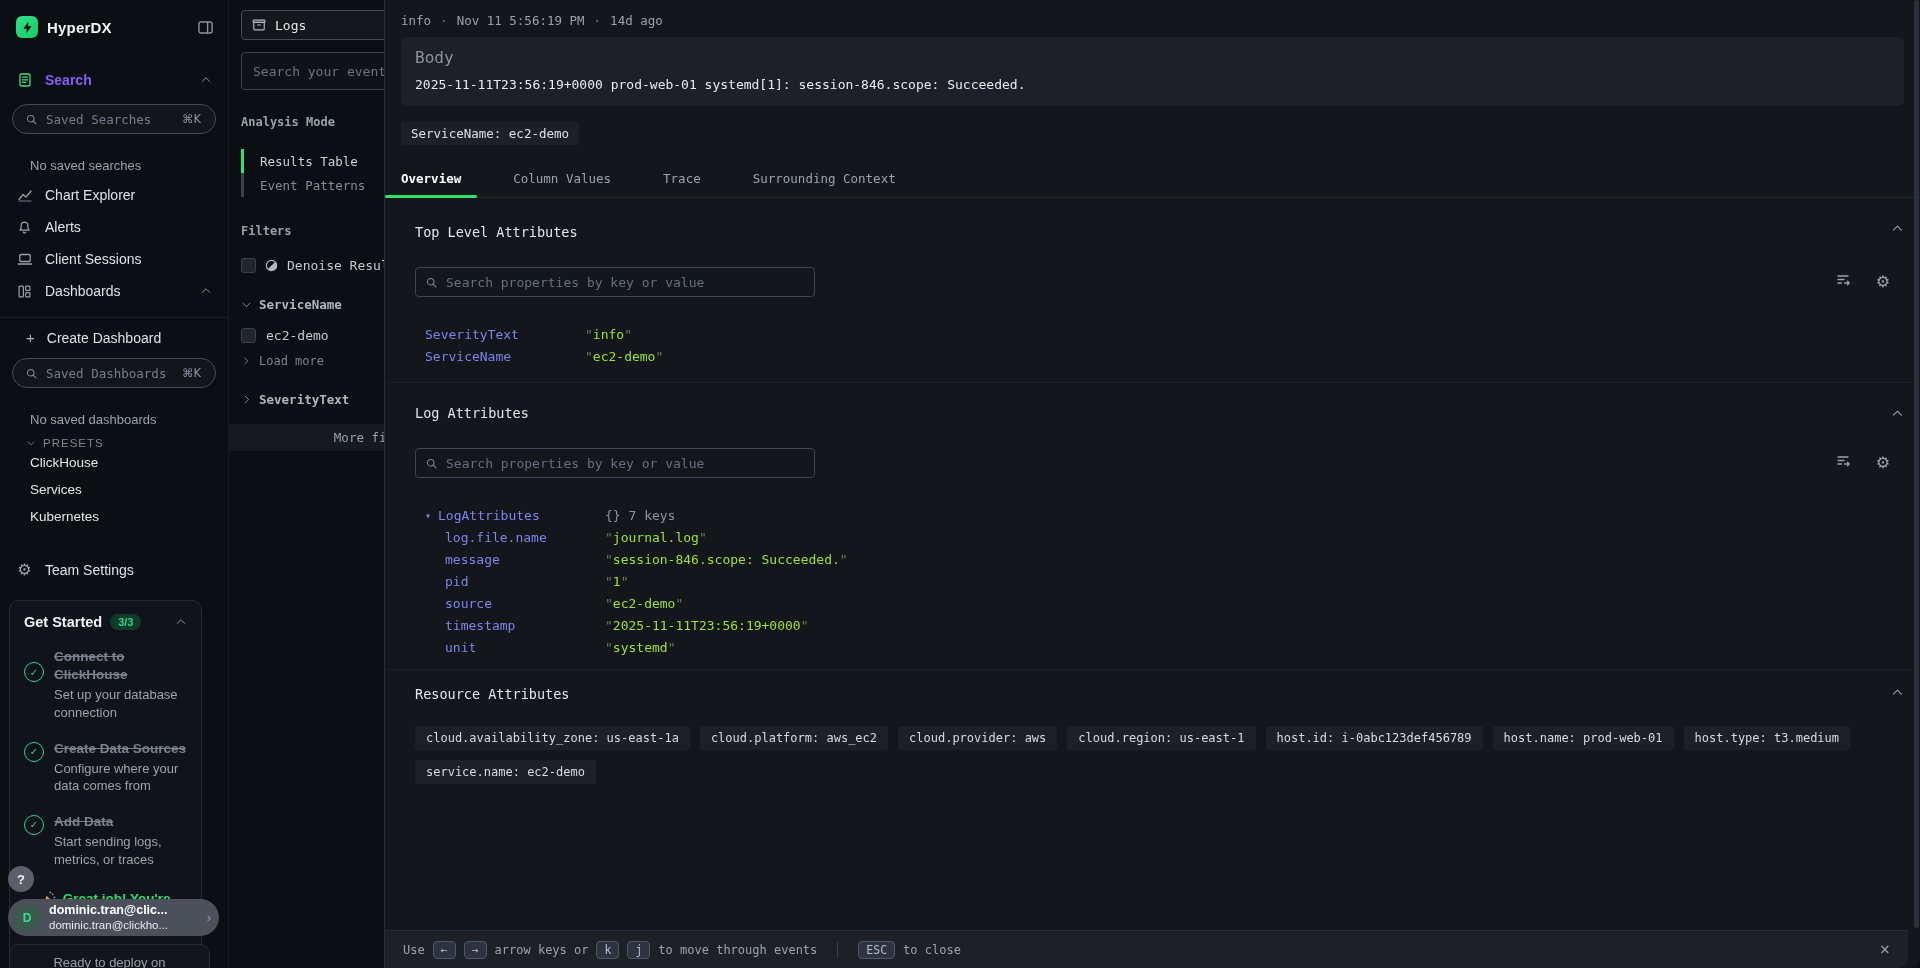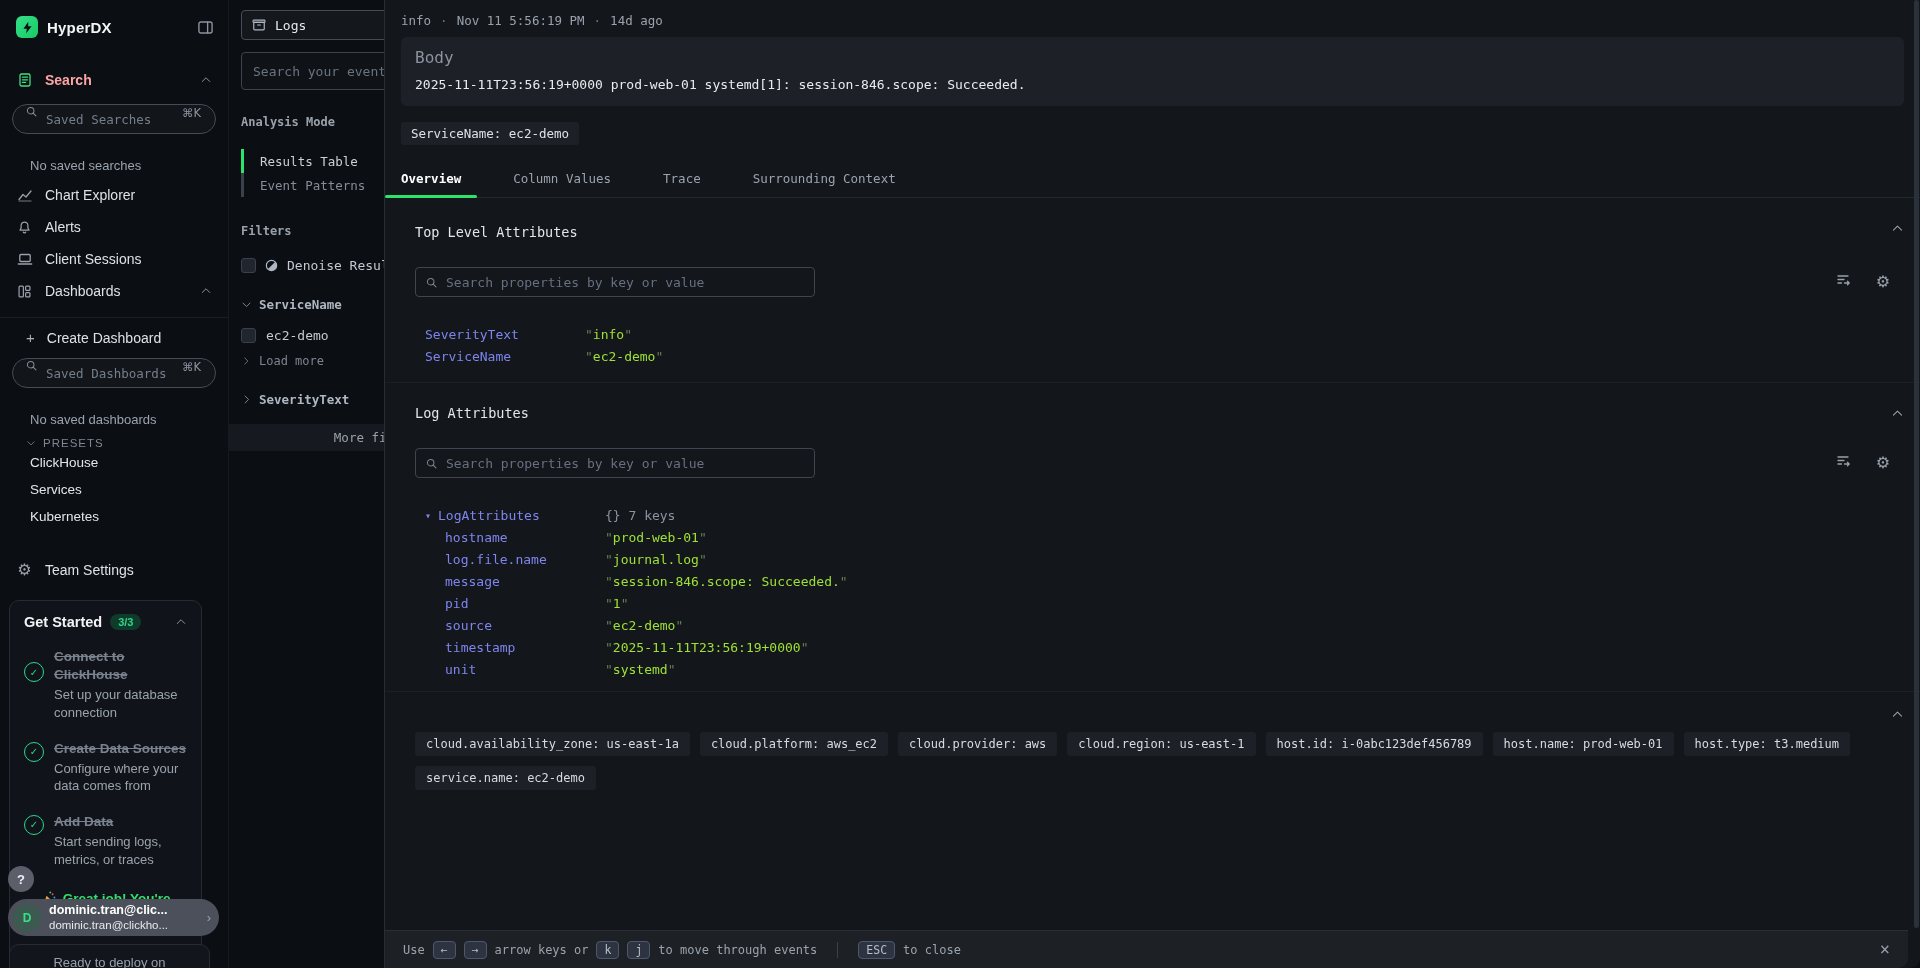--- a/index.html
+++ b/index.html
@@ -14,26 +14,26 @@
   .brand-logo { width:22px; height:22px; border-radius:6px;
                 background:linear-gradient(135deg,#35e08a,#17c964);
                 display:flex; align-items:center; justify-content:center; }
   .brand-logo svg { display:block; }
   .brand-name { margin-left:9px; color:#f2f4f6; font-weight:bold; font-size:15px; letter-spacing:.2px; }
   .collapse-btn { margin-left:auto; color:#8b93a1; display:flex; }
 
   .nav-item { display:flex; align-items:center; gap:12px; padding:8px 16px; color:#dde2e8; font-size:14px; }
   .nav-item .ic { color:#98a1ab; display:flex; width:17px; justify-content:center; }
   .nav-item.first { margin-top:26px; }
-  .nav-item.green { color:#fca5a5; font-weight:bold; }
+  .nav-item.green { color:#8b5cf6; font-weight:bold; }
   .nav-item.green .ic { color:#3fe081; }
   .nav-chevron { margin-left:auto; color:#8b93a1; display:flex; }
 
   .pill { margin:8px 12px 0; height:30px; border:1px solid #454c58; border-radius:16px;
-          background:#12161b; display:flex; padding:0 10px 0 12px; gap:8px; }
+          background:#12161b; display:flex; align-items:center; padding:0 10px 0 12px; gap:8px; }
   .pill .ic { color:#828b97; display:flex; }
   .pill input { flex:1; min-width:0; background:transparent; border:none; outline:none;
                 color:#cfd5dc; font-family:"DejaVu Sans Mono",monospace; font-size:12.5px; }
   .pill input::placeholder { color:#747e8a; }
   .kbd-chip { color:#8a93a0; font-size:11.5px; border-radius:4px; padding:1px 4px; }
   .uni { font-family:"DejaVu Sans",sans-serif; }
   .muted-line { margin:24px 16px 6px 30px; color:#9aa3ad; font-size:13px; }
 
   .side-divider { height:1px; background:#191e25; margin-top:10px; }
   .create-dash { display:flex; align-items:center; gap:12px; padding:11px 16px 4px 26px; color:#dde2e8; font-size:14px; }
@@ -510,24 +510,20 @@
         </span>
       </div>
       <div class="kv-table">
         <div class="tree-root">
           <span class="tree-caret">▾</span>
           <span class="kv-key">LogAttributes</span>
           <span class="kv-meta">{} 7 keys</span>
         </div>
         <div class="tree-children">
           <div class="kv-row">
-            <span class="kv-key">hostname</span>
-            <span class="kv-val">prod-web-01</span>
-          </div>
-          <div class="kv-row">
             <span class="kv-key">log.file.name</span>
             <span class="kv-val">journal.log</span>
           </div>
           <div class="kv-row">
             <span class="kv-key">message</span>
             <span class="kv-val">session-846.scope: Succeeded.</span>
           </div>
           <div class="kv-row">
             <span class="kv-key">pid</span>
             <span class="kv-val">1</span>
@@ -543,20 +539,21 @@
           <div class="kv-row">
             <span class="kv-key">unit</span>
             <span class="kv-val">systemd</span>
           </div>
         </div>
       </div>
     </div>
 
     
     <div class="section s3">
+      <div class="section-title">Resource Attributes</div>
       <span class="section-chevron" style="top:16px;">
         <svg class="svg-ic" width="13" height="13" viewBox="0 0 16 16">
             <polyline points="3,10 8,5 13,10"></polyline>
           </svg>
       </span>
       <div class="chips">
         <span class="chip">cloud.availability_zone: us-east-1a</span>
         <span class="chip">cloud.platform: aws_ec2</span>
         <span class="chip">cloud.provider: aws</span>
         <span class="chip">cloud.region: us-east-1</span>

